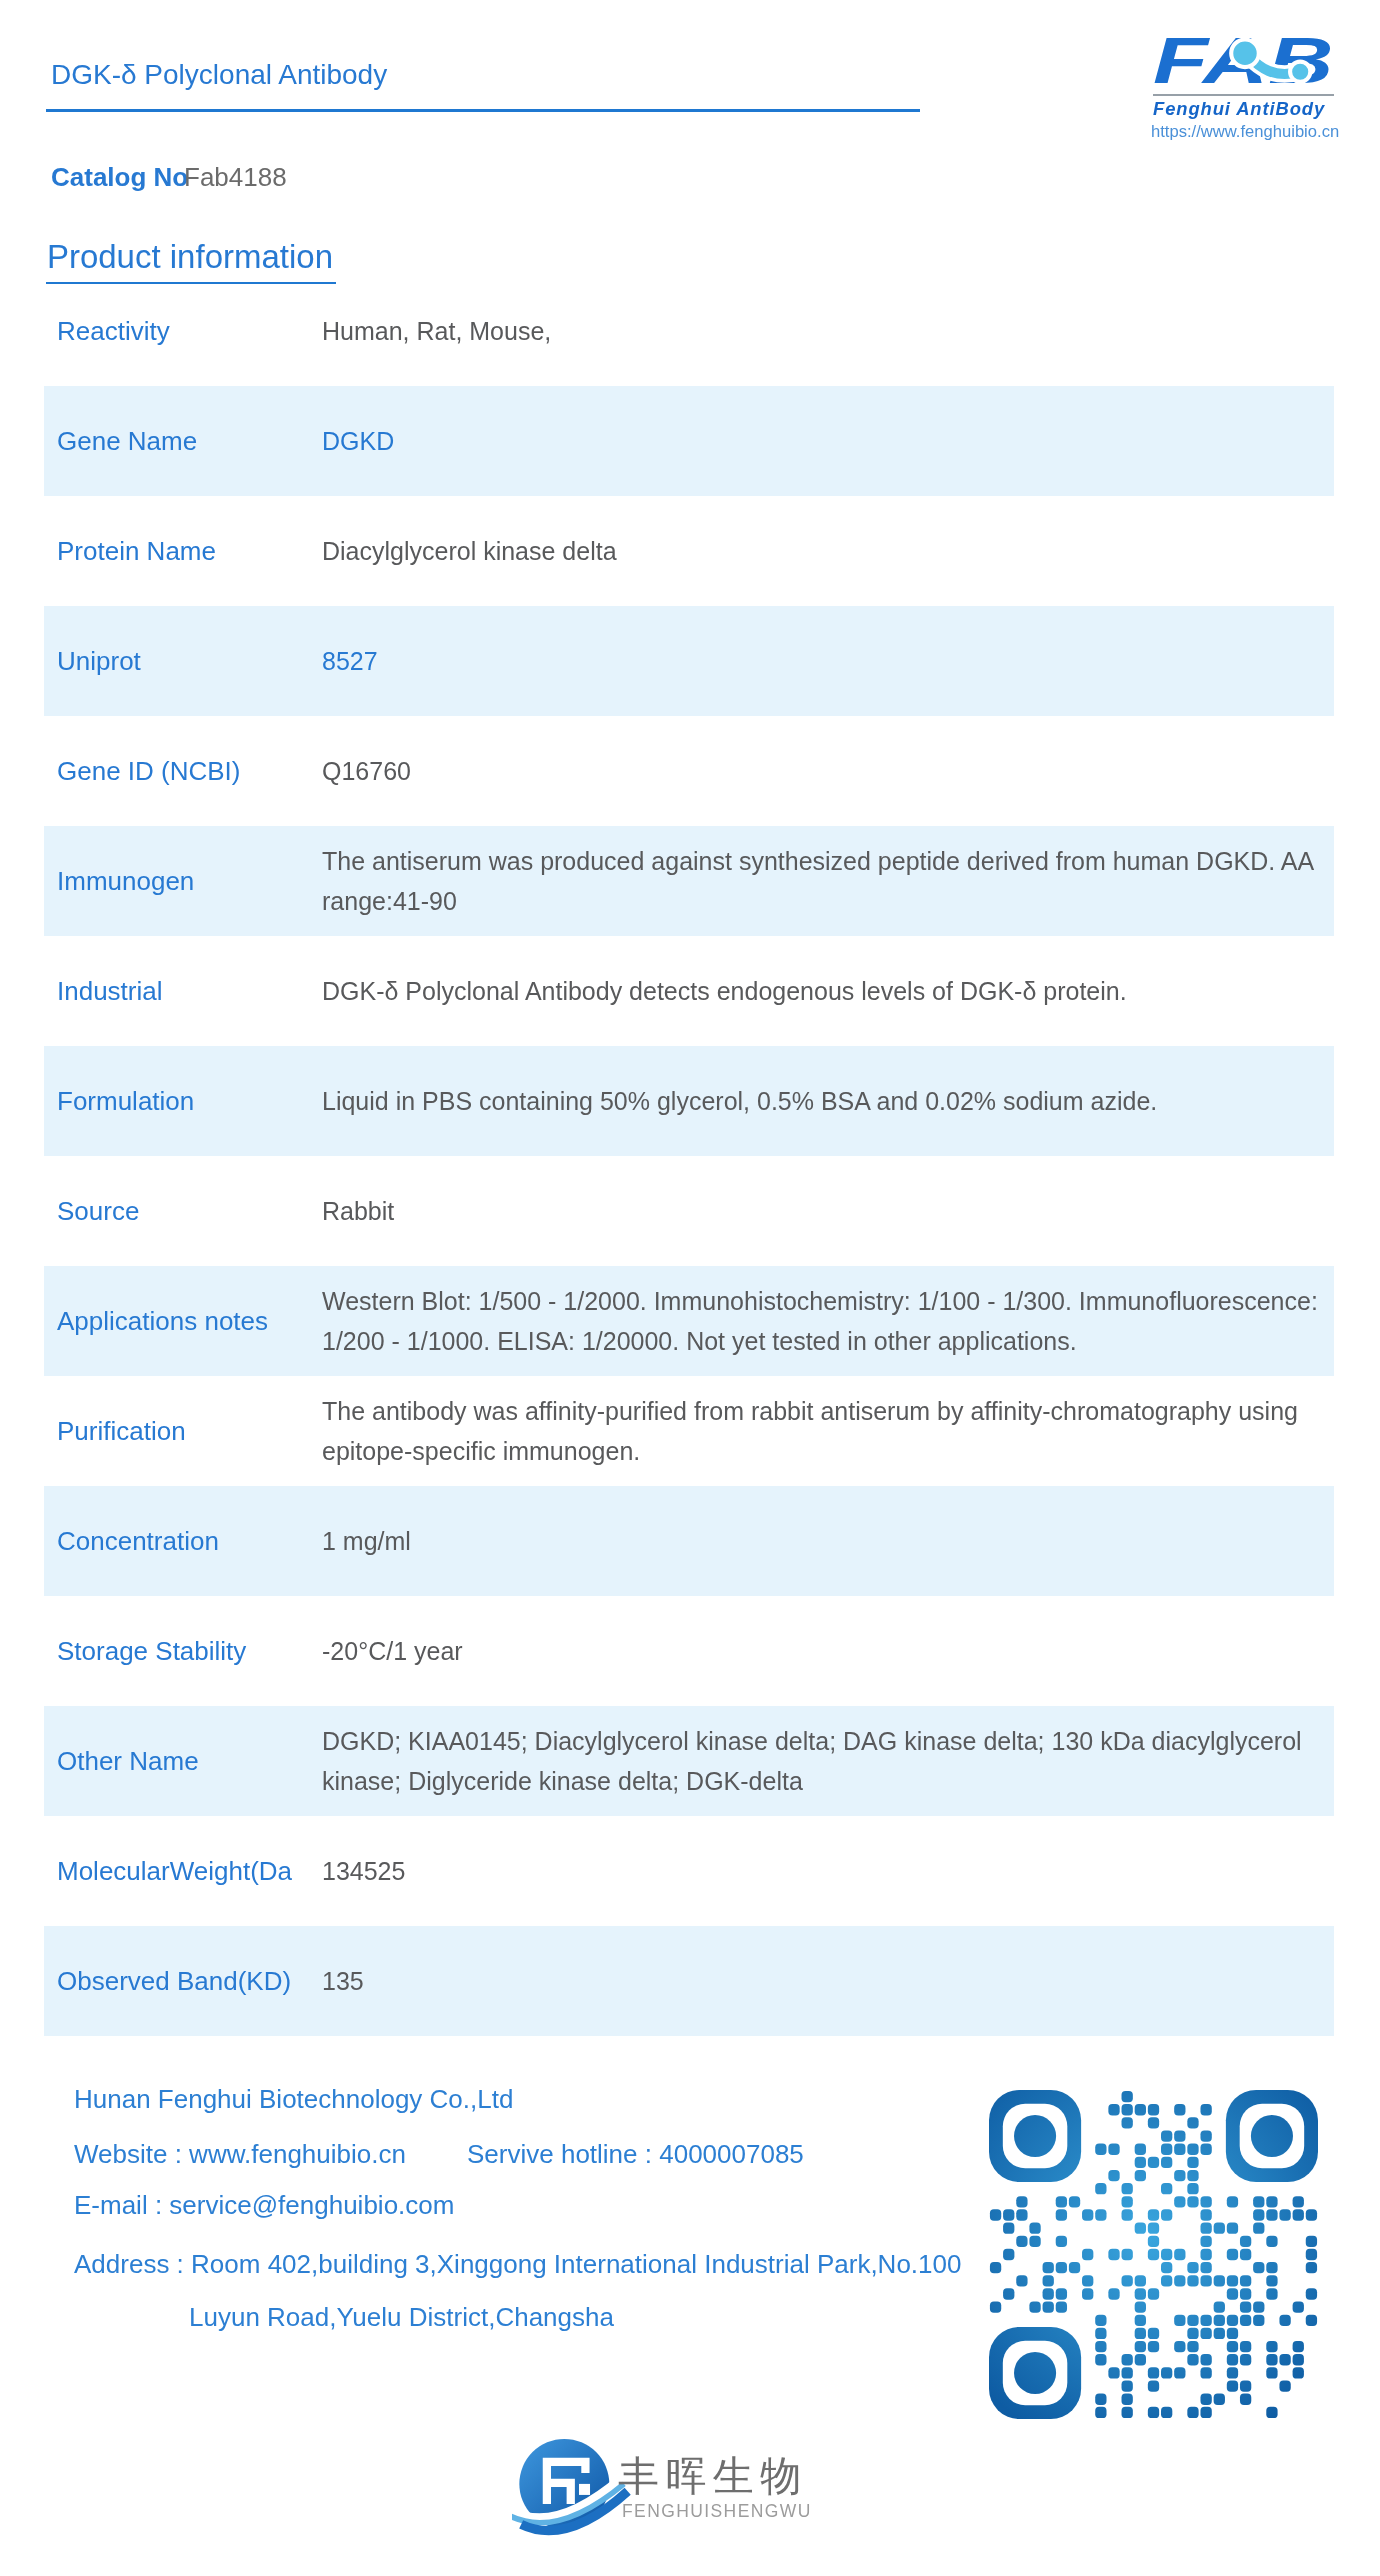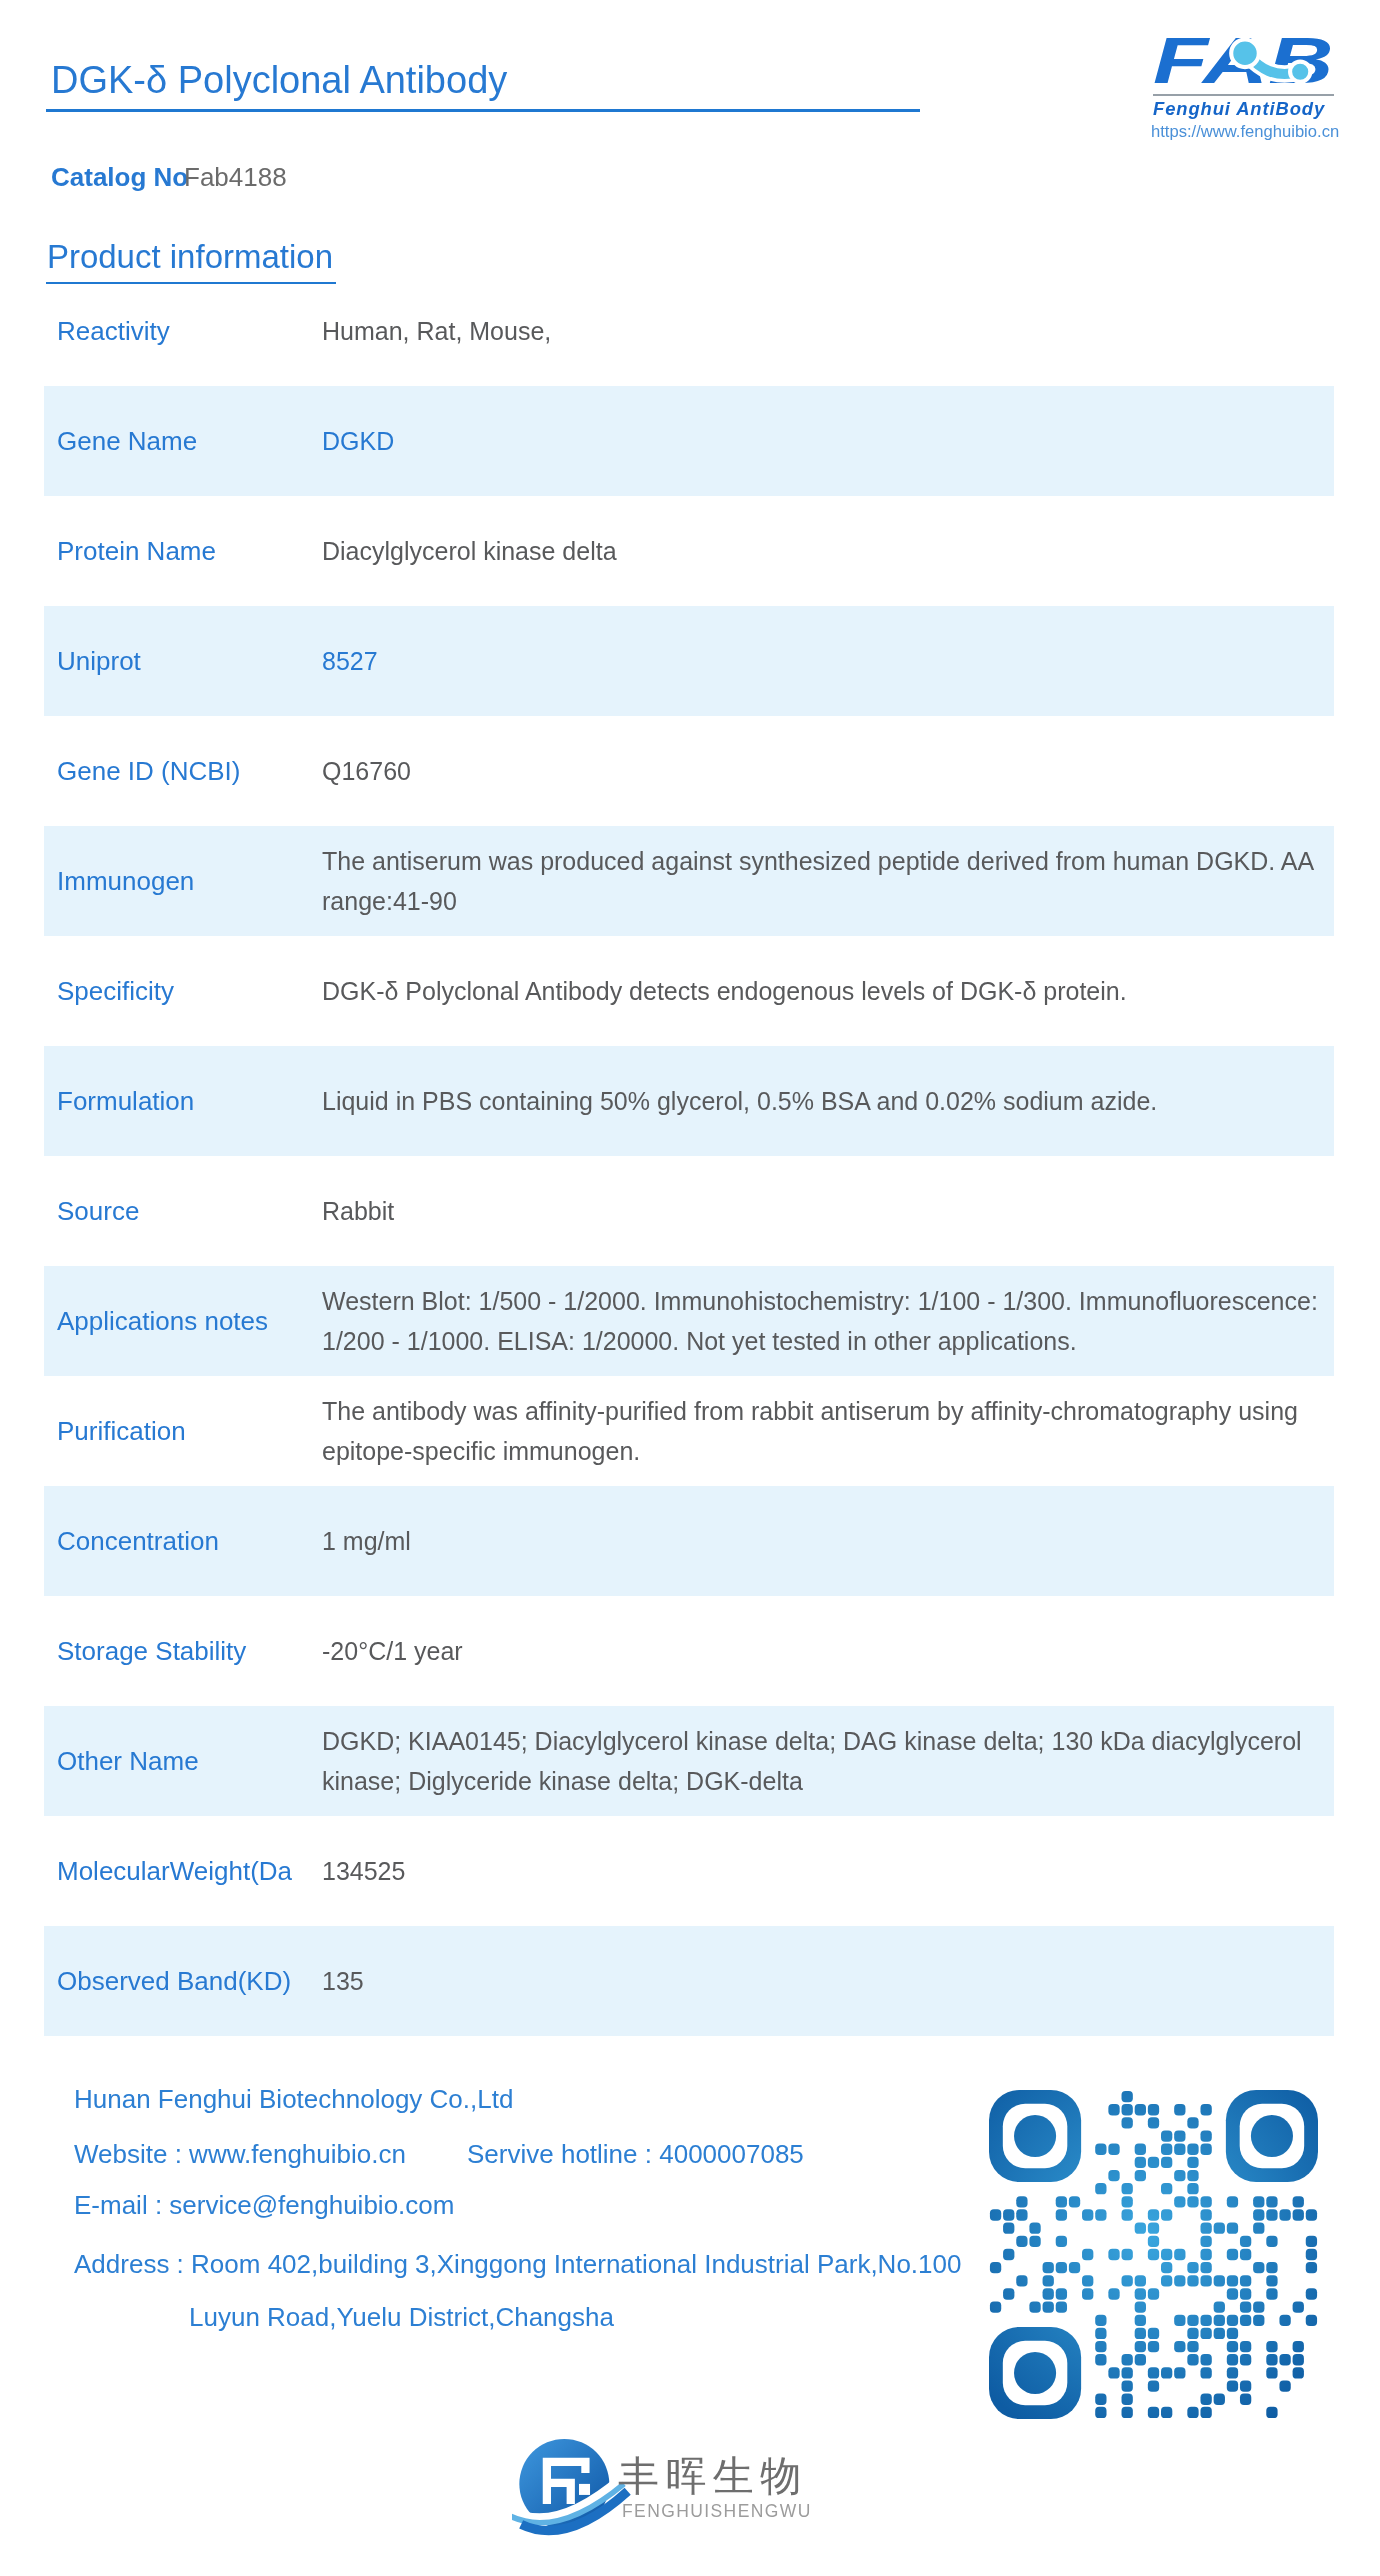--- a/index.html
+++ b/index.html
@@ -1,20 +1,20 @@
 <!DOCTYPE html>
 <html style="font-size:14.7px"><head>
 <meta charset="utf-8">
 <style>
   html,body{margin:0;padding:0;background:#fff;}
   body{font-family:"Liberation Sans","DejaVu Sans",sans-serif;}
   .page{position:relative;width:1380px;height:2576px;background:#fff;overflow:hidden;}
 
   
-  .title{position:absolute;left:51px;top:59px;font-size:38px;color:#2779D2;}
+  .title{position:absolute;left:51px;top:59px;font-size:28px;color:#2779D2;}
   .title-rule{position:absolute;left:46px;top:109px;width:874px;height:2.8px;background:#1F78D1;}
   .logo-wrap{position:absolute;left:1153px;top:33px;width:184px;height:59px;}
   .logo-divider{position:absolute;left:1153px;top:94px;width:181px;height:1.8px;background:#97A0A8;}
   .logo-brand{position:absolute;left:1153px;top:98px;width:184px;font-size:18.4px;font-weight:bold;font-style:italic;color:#1565C8;letter-spacing:0.9px;white-space:nowrap;}
   .logo-url{position:absolute;left:1151px;top:122px;font-size:16.6px;color:#4A90D8;white-space:nowrap;}
   .catalog{position:absolute;left:51px;top:162px;font-size:26px;white-space:nowrap;}
   .c-label{color:#2779D2;display:inline-block;width:133px;font-weight:bold;}
   .c-value{color:#6B6B6B;text-align:center;}
   .section-heading{position:absolute;left:46px;top:238px;font-size:33px;color:#2779D2;padding:0 2.8px 5.5px 0.9px;border-bottom:2.8px solid #1F78D1;}
 
@@ -85,21 +85,21 @@
     </div>
     <div class="t-row">
       <div class="t-label">Gene ID (NCBI)</div>
       <div class="t-value">Q16760</div>
     </div>
     <div class="t-row">
       <div class="t-label">Immunogen</div>
       <div class="t-value">The antiserum was produced against synthesized peptide derived from human DGKD. AA range:41-90</div>
     </div>
     <div class="t-row">
-      <div class="t-label">Specificity</div>
+      <div class="t-label">Industrial</div>
       <div class="t-value">DGK-δ Polyclonal Antibody detects endogenous levels of DGK-δ protein.</div>
     </div>
     <div class="t-row">
       <div class="t-label">Formulation</div>
       <div class="t-value">Liquid in PBS containing 50% glycerol,  0.5% BSA and 0.02% sodium azide.</div>
     </div>
     <div class="t-row">
       <div class="t-label">Source</div>
       <div class="t-value">Rabbit</div>
     </div>

